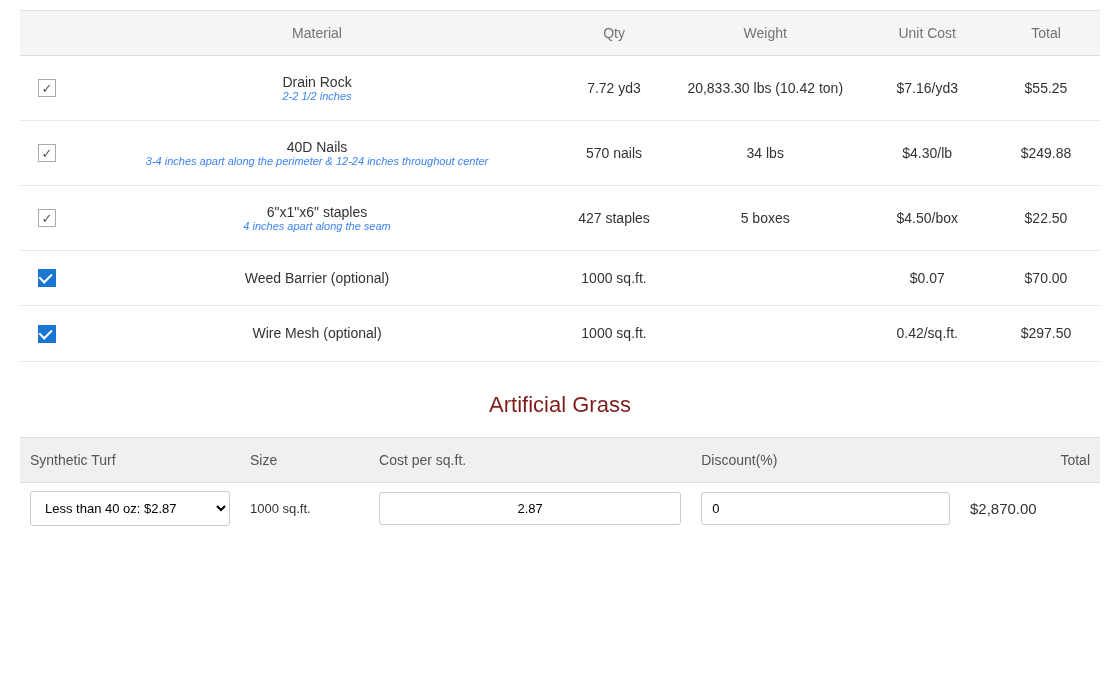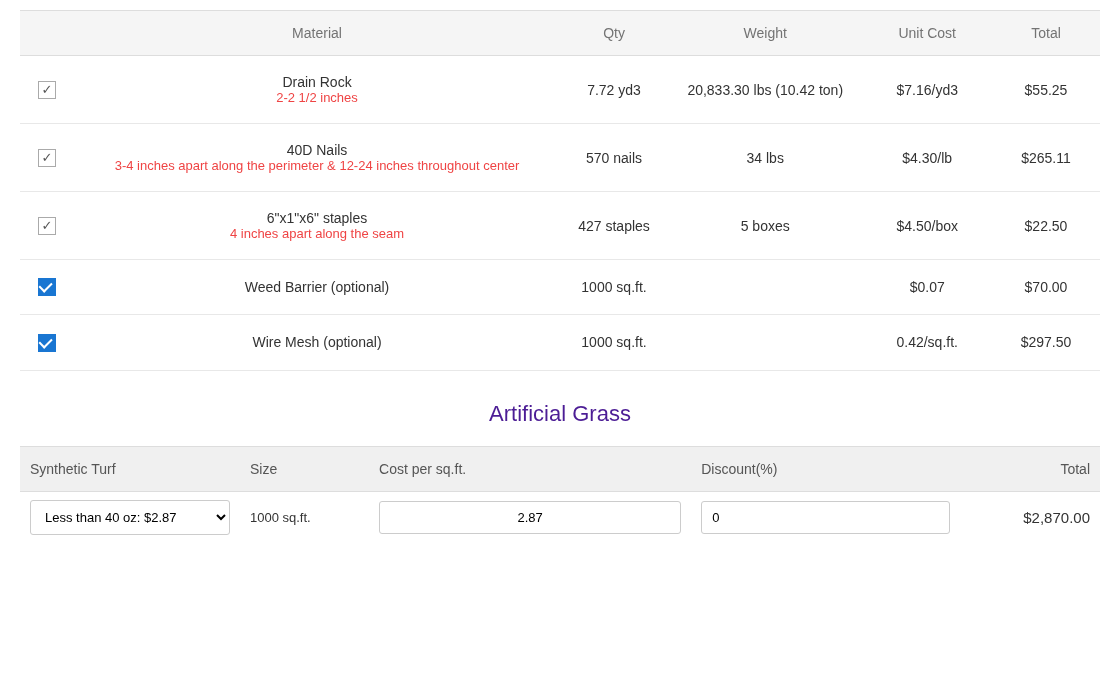--- a/index.html
+++ b/index.html
@@ -48,22 +48,23 @@
       text-align: center;
     }
 
     .materials-table td.material-name .main-name {
       display: block;
       font-weight: normal;
     }
 
     .materials-table td.material-name .sub-name {
       display: block;
-      color: #ef4444;
-      font-size: 13px;
+      font-style: italic;
+      color: #3b82f6;
+      font-size: 11px;
     }
 
     .checkbox-cell {
       width: 40px;
       text-align: center;
     }
 
     
     .custom-checkbox {
       width: 18px;
@@ -100,21 +101,21 @@
     .custom-checkbox.partial::after {
       content: '✓';
       color: #555;
       font-size: 13px;
       line-height: 1;
     }
 
     
     .section-title {
       text-align: center;
-      color: #4c1d95;
+      color: #7f1d1d;
       font-size: 22px;
       font-weight: normal;
       margin: 20px 0 4px 0;
     }
 
     
     .grass-table {
       width: 100%;
       border-collapse: collapse;
       margin-top: 19px;
@@ -133,21 +134,20 @@
     .grass-table th:last-child {
       text-align: right;
     }
 
     .grass-table td {
       padding: 8px 10px;
       vertical-align: middle;
     }
 
     .grass-table td:last-child {
-      text-align: right;
       font-size: 15px;
     }
 
     
     .turf-select {
       width: 200px;
       padding: 8px 10px;
       border: 1px solid #ccc;
       border-radius: 3px;
       font-size: 13px;
@@ -222,21 +222,21 @@
         </tr>
         <tr>
           <td class="checkbox-cell"><div class="custom-checkbox partial"></div></td>
           <td class="material-name">
             <span class="main-name">40D Nails</span>
             <span class="sub-name">3-4 inches apart along the perimeter &amp; 12-24 inches throughout center</span>
           </td>
           <td>570 nails</td>
           <td>34 lbs</td>
           <td>$4.30/lb</td>
-          <td>$265.11</td>
+          <td>$249.88</td>
         </tr>
         <tr>
           <td class="checkbox-cell"><div class="custom-checkbox partial"></div></td>
           <td class="material-name">
             <span class="main-name">6"x1"x6" staples</span>
             <span class="sub-name">4 inches apart along the seam</span>
           </td>
           <td>427 staples</td>
           <td>5 boxes</td>
           <td>$4.50/box</td>

